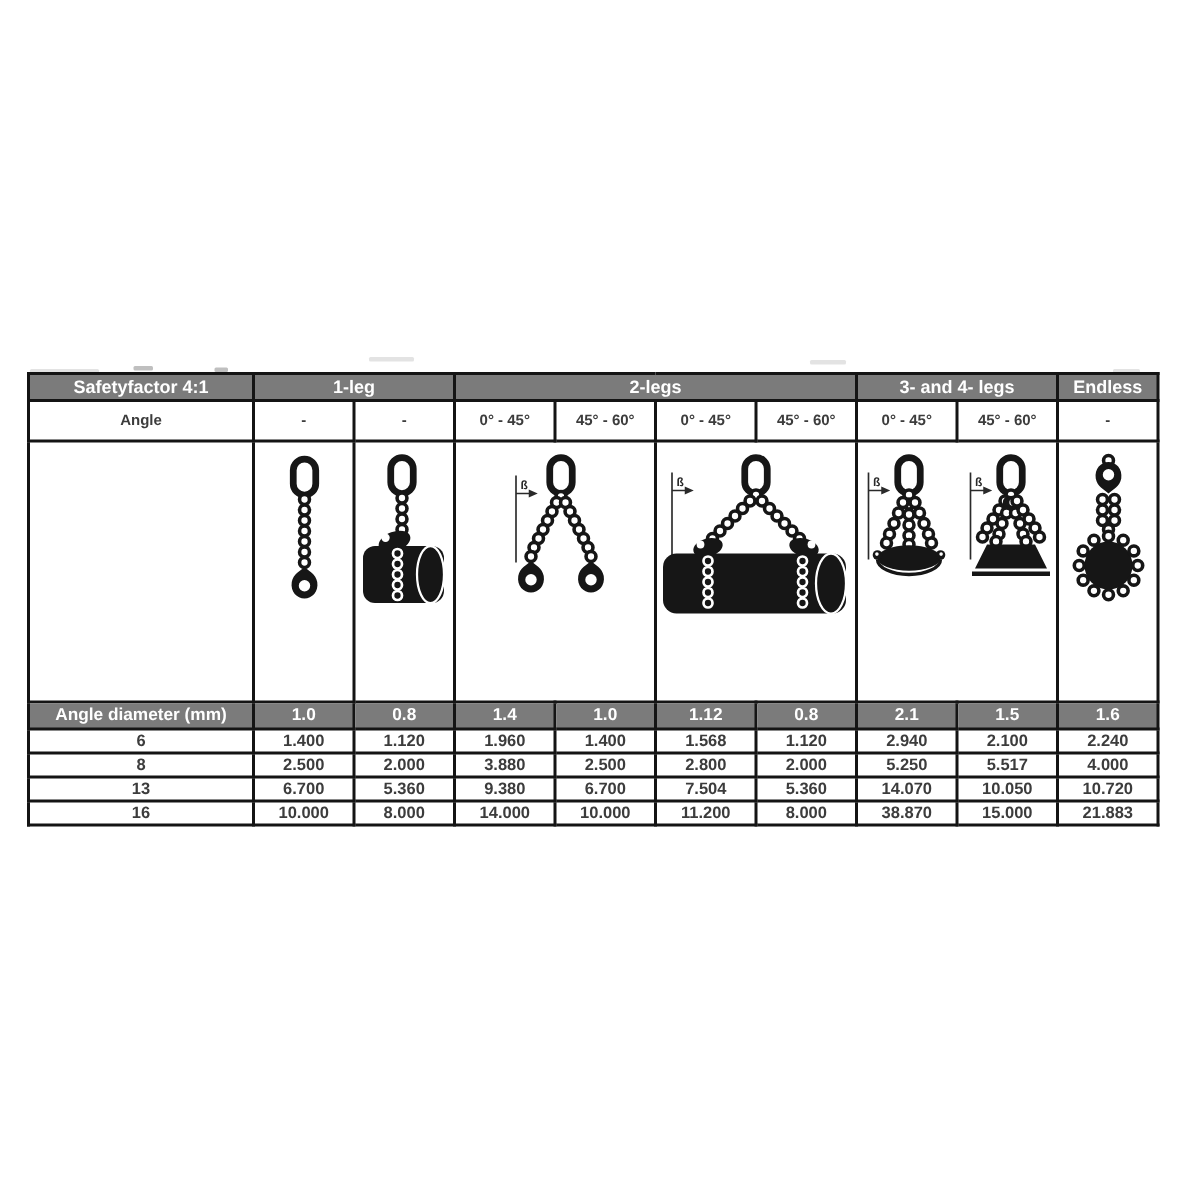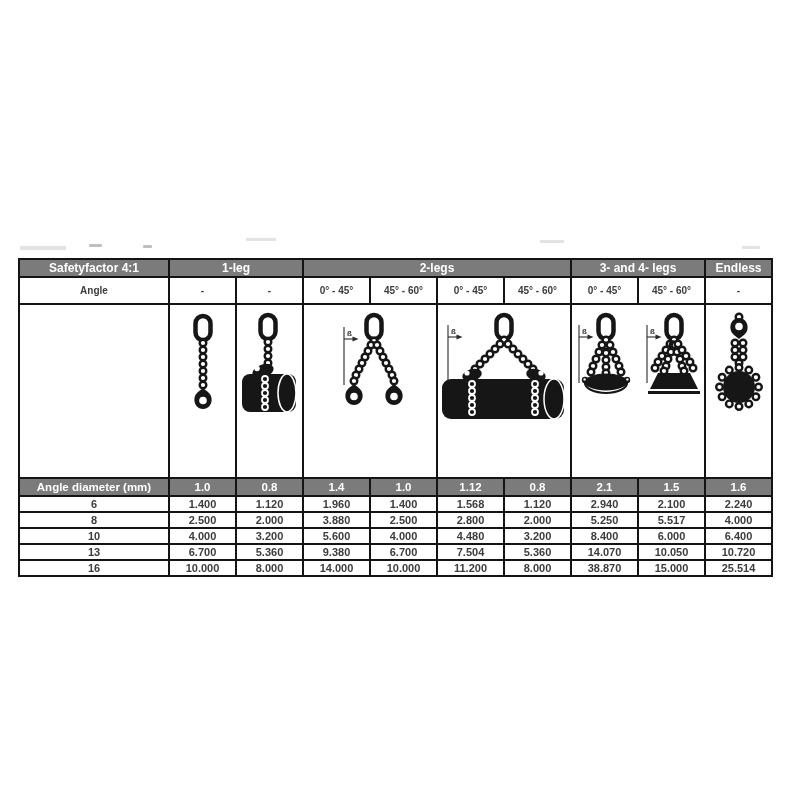--- a/index.html
+++ b/index.html
@@ -4,21 +4,21 @@
 <style>
   html,body{margin:0;padding:0;}
   body{
     width:800px;height:800px;position:relative;background:#ffffff;
     font-family:"Liberation Sans",sans-serif;overflow:hidden;
   }
   .artifact{position:absolute;background:#bfbfbf;border-radius:1px;}
   .artifact.light{background:#e3e3e3;}
 
   table.sling{
-    position:absolute;left:18px;top:258px;width:753px;
+    position:absolute;left:18px;top:248px;width:753px;
     border-collapse:collapse;table-layout:fixed;
     border:2px solid #141414;
   }
   table.sling td{
     border:2px solid #141414;
     text-align:center;vertical-align:middle;
     color:#3c3c3c;font-size:11px;font-weight:700;
     padding:0;overflow:hidden;white-space:nowrap;
   }
   tr.hdr td{
@@ -307,32 +307,20 @@
     <td>2.000</td>
     <td>3.880</td>
     <td>2.500</td>
     <td>2.800</td>
     <td>2.000</td>
     <td>5.250</td>
     <td>5.517</td>
     <td>4.000</td>
   </tr>
   <tr class="data-row">
-    <td>10</td>
-    <td>4.000</td>
-    <td>3.200</td>
-    <td>5.600</td>
-    <td>4.000</td>
-    <td>4.480</td>
-    <td>3.200</td>
-    <td>8.400</td>
-    <td>6.000</td>
-    <td>6.400</td>
-  </tr>
-  <tr class="data-row">
     <td>13</td>
     <td>6.700</td>
     <td>5.360</td>
     <td>9.380</td>
     <td>6.700</td>
     <td>7.504</td>
     <td>5.360</td>
     <td>14.070</td>
     <td>10.050</td>
     <td>10.720</td>
@@ -340,16 +328,16 @@
   <tr class="data-row">
     <td>16</td>
     <td>10.000</td>
     <td>8.000</td>
     <td>14.000</td>
     <td>10.000</td>
     <td>11.200</td>
     <td>8.000</td>
     <td>38.870</td>
     <td>15.000</td>
-    <td>25.514</td>
+    <td>21.883</td>
   </tr>
 </tbody>
   </table>
 
 </body></html>

